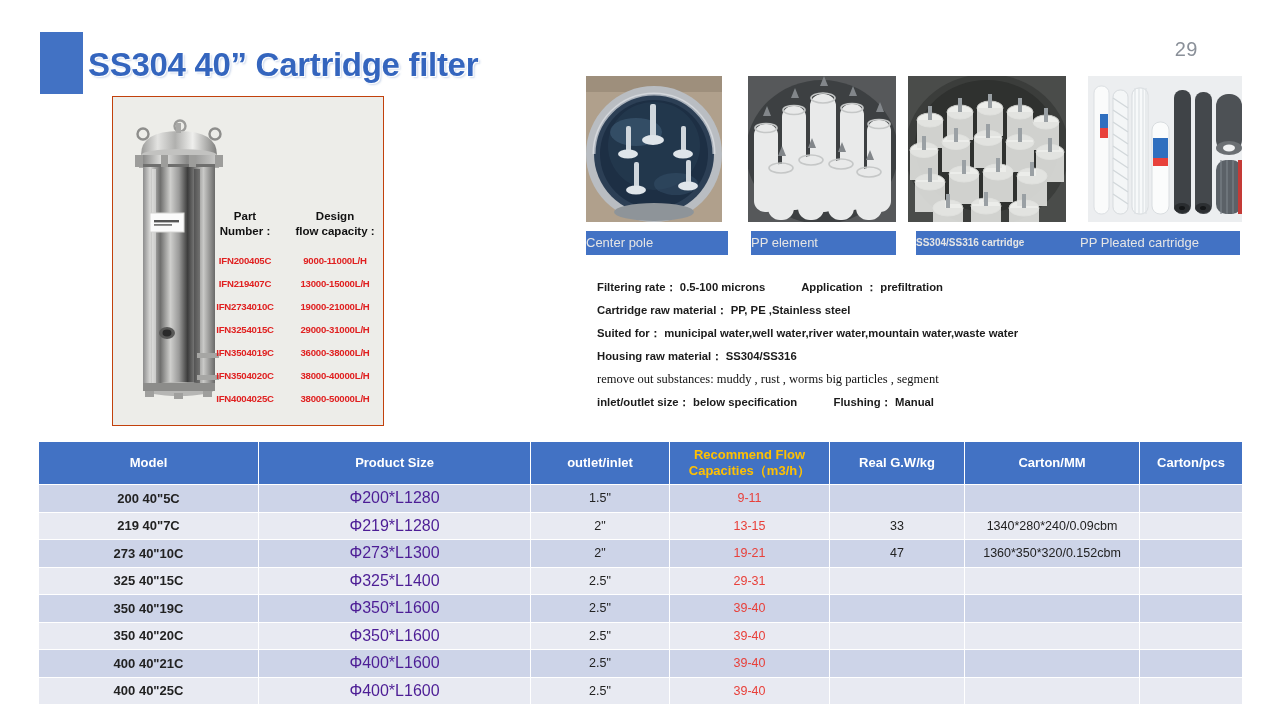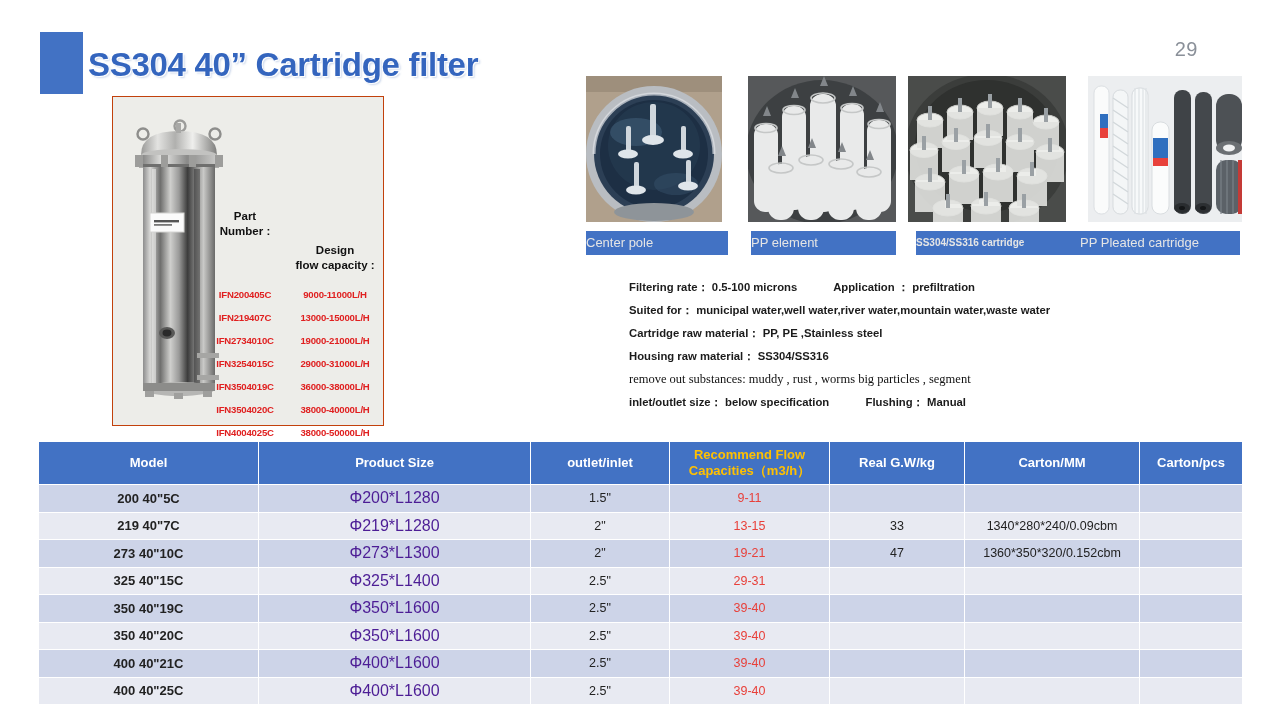--- a/index.html
+++ b/index.html
@@ -66,21 +66,21 @@
   }
   .pn-head {
     display: flex;
     font-size: 11.5px;
     font-weight: bold;
     color: #111;
     line-height: 15px;
     margin-bottom: 10px;
   }
   .pn-head .c1 { width: 76px; text-align: center; }
-  .pn-head .c2 { width: 104px; text-align: center; margin-top: 34px; }
+  .pn-head .c2 { width: 104px; text-align: center; }
   .pn-row {
     display: flex;
     font-size: 9.6px;
     font-weight: bold;
     color: #E02020;
     height: 23px;
     line-height: 23px;
   }
   .pn-row .c1 { width: 76px; text-align: center; letter-spacing: -.2px; }
   .pn-row .c2 { width: 104px; text-align: center; letter-spacing: -.2px; }
@@ -113,21 +113,20 @@
   .cap-1 { left: 586px; width: 142px; }
   .cap-2 { left: 751px; width: 145px; }
   .cap-3 { left: 916px; width: 164px; font-size: 10px; font-weight: bold; }
   .cap-4 { left: 1080px; width: 160px; }
 
   
   .specs {
     position: absolute;
     left: 597px; top: 276px;
     width: 470px;
-    margin-left: 32px;
   }
   .spec-line {
     font-size: 11.3px;
     font-weight: bold;
     color: #1b1b1b;
     height: 23px;
     line-height: 23px;
     white-space: nowrap;
   }
   .spec-line .gap { display: inline-block; width: 30px; }
@@ -507,26 +506,26 @@
 
 <div class="specs">
   <div class="spec-line">
     <span>Filtering rate：</span>
     <span>0.5-100 microns</span>
     <span class="gap"></span>
     <span>Application ：</span>
     <span>prefiltration</span>
   </div>
   <div class="spec-line">
+    <span>Cartridge raw material：</span>
+    <span>PP, PE ,Stainless steel</span>
+  </div>
+  <div class="spec-line">
     <span>Suited for：</span>
     <span>municipal water,well water,river water,mountain water,waste water</span>
-  </div>
-  <div class="spec-line">
-    <span>Cartridge raw material：</span>
-    <span>PP, PE ,Stainless steel</span>
   </div>
   <div class="spec-line">
     <span>Housing raw material：</span>
     <span>SS304/SS316</span>
   </div>
   <div class="spec-line serif">
     <span>remove out substances:</span>
     <span>muddy , rust , worms big particles , segment</span>
   </div>
   <div class="spec-line">

